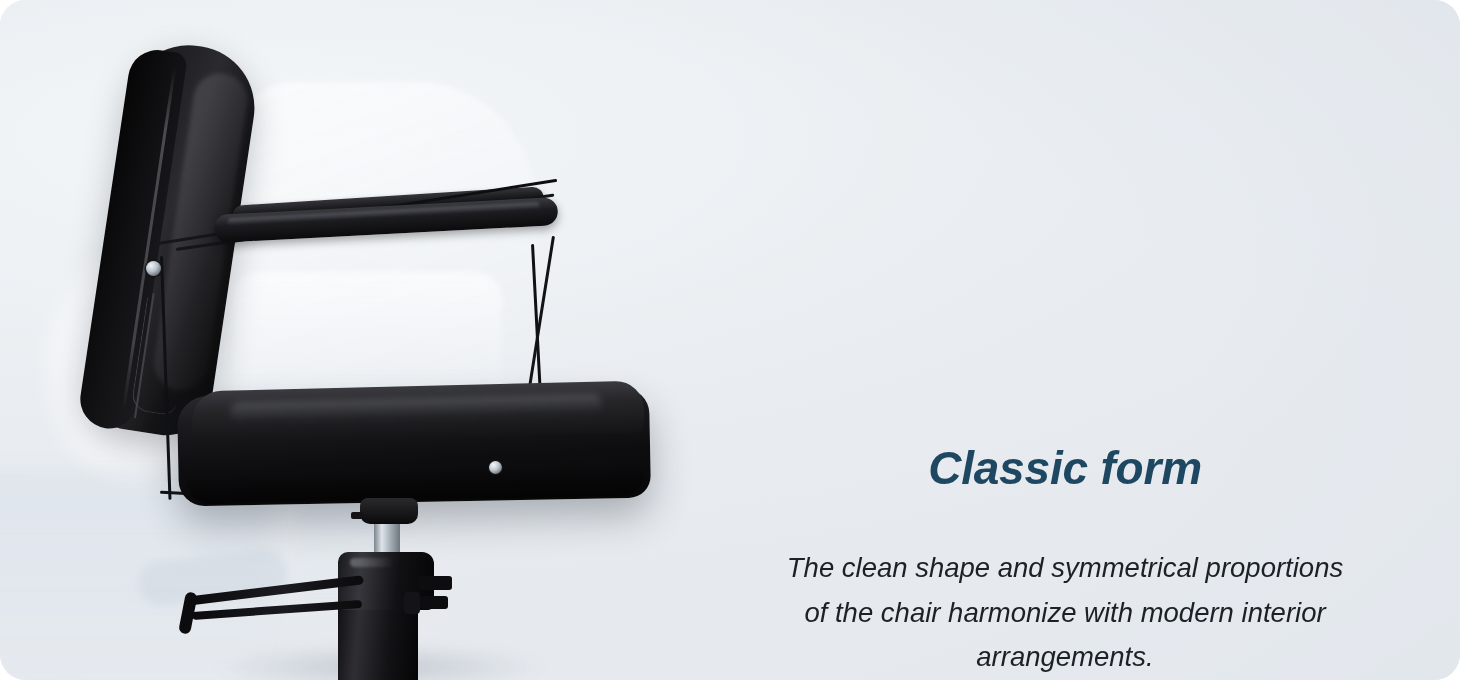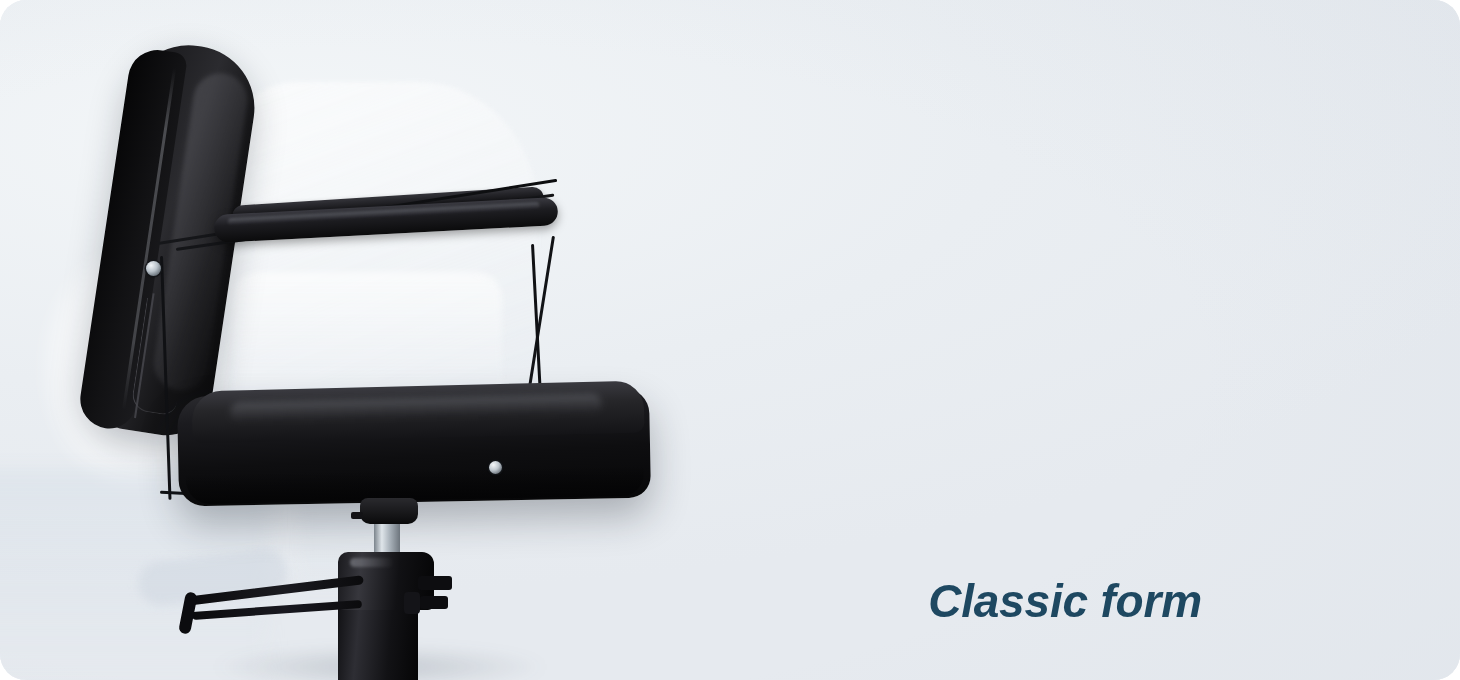--- a/index.html
+++ b/index.html
@@ -501,15 +501,16 @@
 
       <div class="pump-bar"></div>
       <div class="pump-bar2"></div>
       <div class="pump-end"></div>
 
     </div>
   </div>
 
   <div class="copy-panel">
     <h2 class="headline">Classic form</h2>
+    <p class="body-copy">The clean shape and symmetrical proportions of the chair harmonize with modern interior arrangements.</p>
   </div>
 
 </div>
 
 </body></html>

